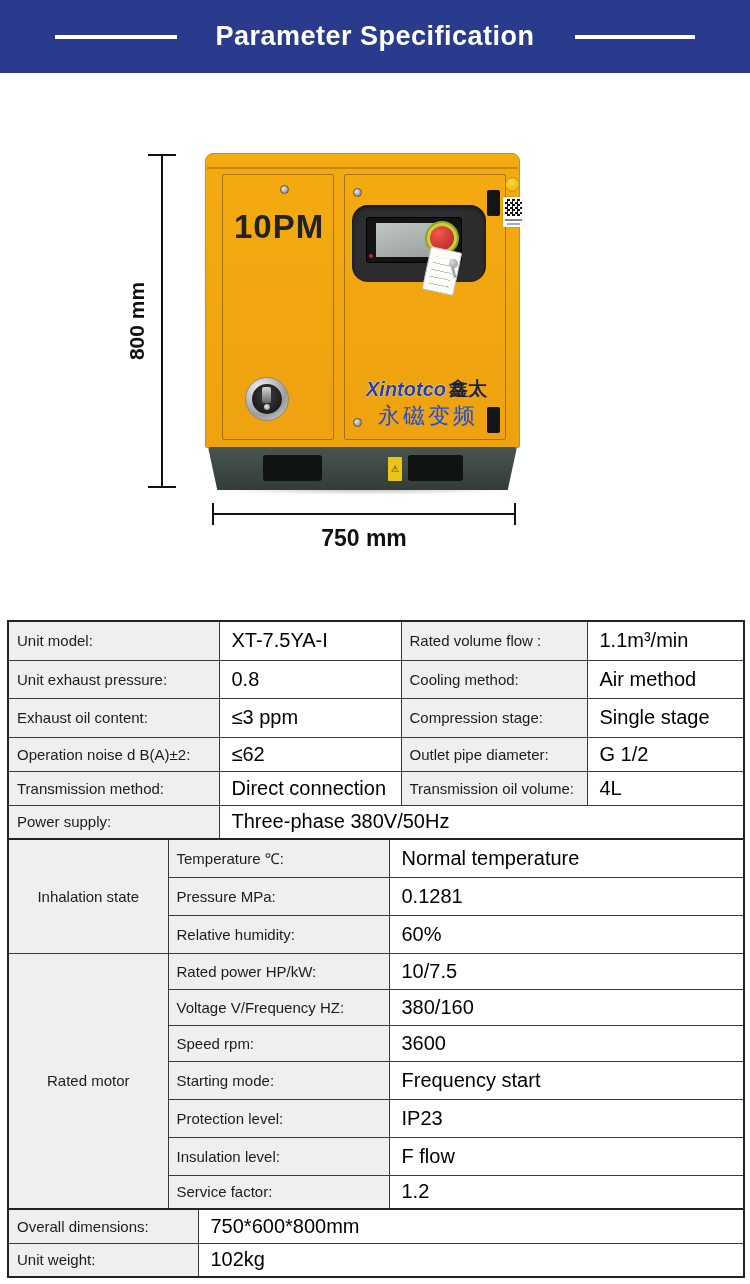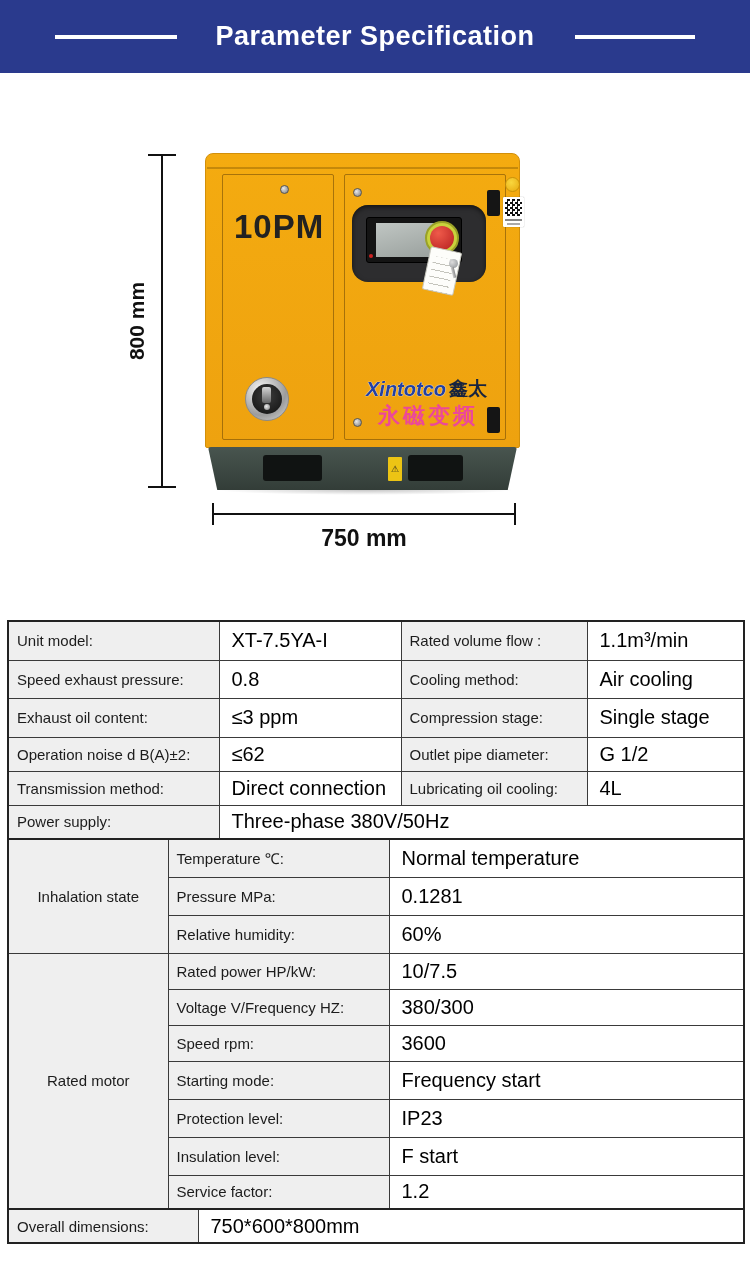--- a/index.html
+++ b/index.html
@@ -58,21 +58,21 @@
 
   .porthole-ring{left:245px;top:304px;width:44px;height:44px;border-radius:50%;
     background:radial-gradient(circle at 35% 28%,#f7f7f7,#9c9c9c 62%,#dcdcdc);border:1px solid #8a8a8a;box-sizing:border-box;}
   .porthole-glass{left:252px;top:311px;width:30px;height:30px;border-radius:50%;background:radial-gradient(circle at 50% 40%,#3c3c3c,#101010);}
   .porthole-latch{left:262px;top:314px;width:9px;height:16px;background:linear-gradient(180deg,#d5d5d5,#666);border-radius:2px;}
   .porthole-screw{left:264px;top:331px;width:6px;height:6px;border-radius:50%;background:radial-gradient(circle at 40% 40%,#eee,#777);}
 
   .logo-row{left:366px;top:303px;width:140px;display:flex;align-items:center;gap:3px;white-space:nowrap;}
   .logo-en{font-size:20px;font-weight:bold;font-style:italic;color:#2440a0;text-shadow:0 0 1px #fff,0 0 1px #fff;}
   .logo-cn{font-size:19px;font-weight:bold;color:#16233f;}
-  .logo-sub{left:378px;top:328px;width:120px;font-size:22px;font-weight:bold;color:#ec4899;letter-spacing:3px;white-space:nowrap;}
+  .logo-sub{left:378px;top:328px;width:120px;font-size:22px;font-weight:normal;color:#1d4ed8;letter-spacing:3px;white-space:nowrap;}
 
   .base{left:208px;top:374px;width:309px;height:43px;background:linear-gradient(180deg,#48554f,#333d38);
     clip-path:polygon(0 0,100% 0,97% 100%,3% 100%);border-radius:3px;}
   .slot{top:382px;height:26px;background:#101312;border-radius:3px;}
   .slot.s1{left:263px;width:59px;}
   .slot.s2{left:408px;width:55px;}
   .warn-sticker{left:388px;top:384px;width:14px;height:24px;background:#ecc414;border-radius:1px;
     display:flex;align-items:center;justify-content:center;font-size:9px;color:#222;}
   .ground-shadow{left:215px;top:412px;width:300px;height:10px;border-radius:50%;
     background:radial-gradient(ellipse at center,rgba(0,0,0,.22),rgba(0,0,0,0) 70%);}
@@ -165,41 +165,41 @@
           <col style="width:157px">
         </colgroup>
       <tbody>
           <tr class="h39">
         <td class="lbl">Unit model:</td>
         <td class="val">XT-7.5YA-I</td>
         <td class="lbl">Rated volume flow :</td>
         <td class="val">1.1m³/min</td>
       </tr>
       <tr class="h38">
-        <td class="lbl">Speed exhaust pressure:</td>
+        <td class="lbl">Unit exhaust pressure:</td>
         <td class="val">0.8</td>
         <td class="lbl">Cooling method:</td>
-        <td class="val">Air cooling</td>
+        <td class="val">Air method</td>
       </tr>
       <tr class="h39">
         <td class="lbl">Exhaust oil content:</td>
         <td class="val">≤3 ppm</td>
         <td class="lbl">Compression stage:</td>
         <td class="val">Single stage</td>
       </tr>
       <tr class="h34">
         <td class="lbl">Operation noise d B(A)±2:</td>
         <td class="val">≤62</td>
         <td class="lbl">Outlet pipe diameter:</td>
         <td class="val">G 1/2</td>
       </tr>
       <tr class="h34">
         <td class="lbl">Transmission method:</td>
         <td class="val">Direct connection</td>
-        <td class="lbl">Lubricating oil cooling:</td>
+        <td class="lbl">Transmission oil volume:</td>
         <td class="val">4L</td>
       </tr>
       <tr class="h34">
         <td class="lbl">Power supply:</td>
         <td class="val" colspan="3">Three-phase 380V/50Hz</td>
       </tr>
     </tbody>
       </table>
 
     <table class="spec">
@@ -222,52 +222,56 @@
         <td class="lbl">Relative humidity:</td>
         <td class="val">60%</td>
       </tr>
       <tr class="h36">
         <td class="grp" rowspan="7">Rated motor</td>
         <td class="lbl">Rated power HP/kW:</td>
         <td class="val">10/7.5</td>
       </tr>
       <tr class="h36">
         <td class="lbl">Voltage V/Frequency HZ:</td>
-        <td class="val">380/300</td>
+        <td class="val">380/160</td>
       </tr>
       <tr class="h36">
         <td class="lbl">Speed rpm:</td>
         <td class="val">3600</td>
       </tr>
       <tr class="h38">
         <td class="lbl">Starting mode:</td>
         <td class="val">Frequency start</td>
       </tr>
       <tr class="h38">
         <td class="lbl">Protection level:</td>
         <td class="val">IP23</td>
       </tr>
       <tr class="h38">
         <td class="lbl">Insulation level:</td>
-        <td class="val">F start</td>
+        <td class="val">F flow</td>
       </tr>
       <tr class="h34">
         <td class="lbl">Service factor:</td>
         <td class="val">1.2</td>
       </tr>
     </tbody>
       </table>
 
     <table class="spec">
       <colgroup>
           <col style="width:190px">
           <col style="width:546px">
         </colgroup>
       <tbody>
           <tr class="h34">
         <td class="lbl">Overall dimensions:</td>
         <td class="val">750*600*800mm</td>
       </tr>
+      <tr class="h34">
+        <td class="lbl">Unit weight:</td>
+        <td class="val">102kg</td>
+      </tr>
     </tbody>
       </table>
   </div>
 
 </div>
 
 </body></html>

